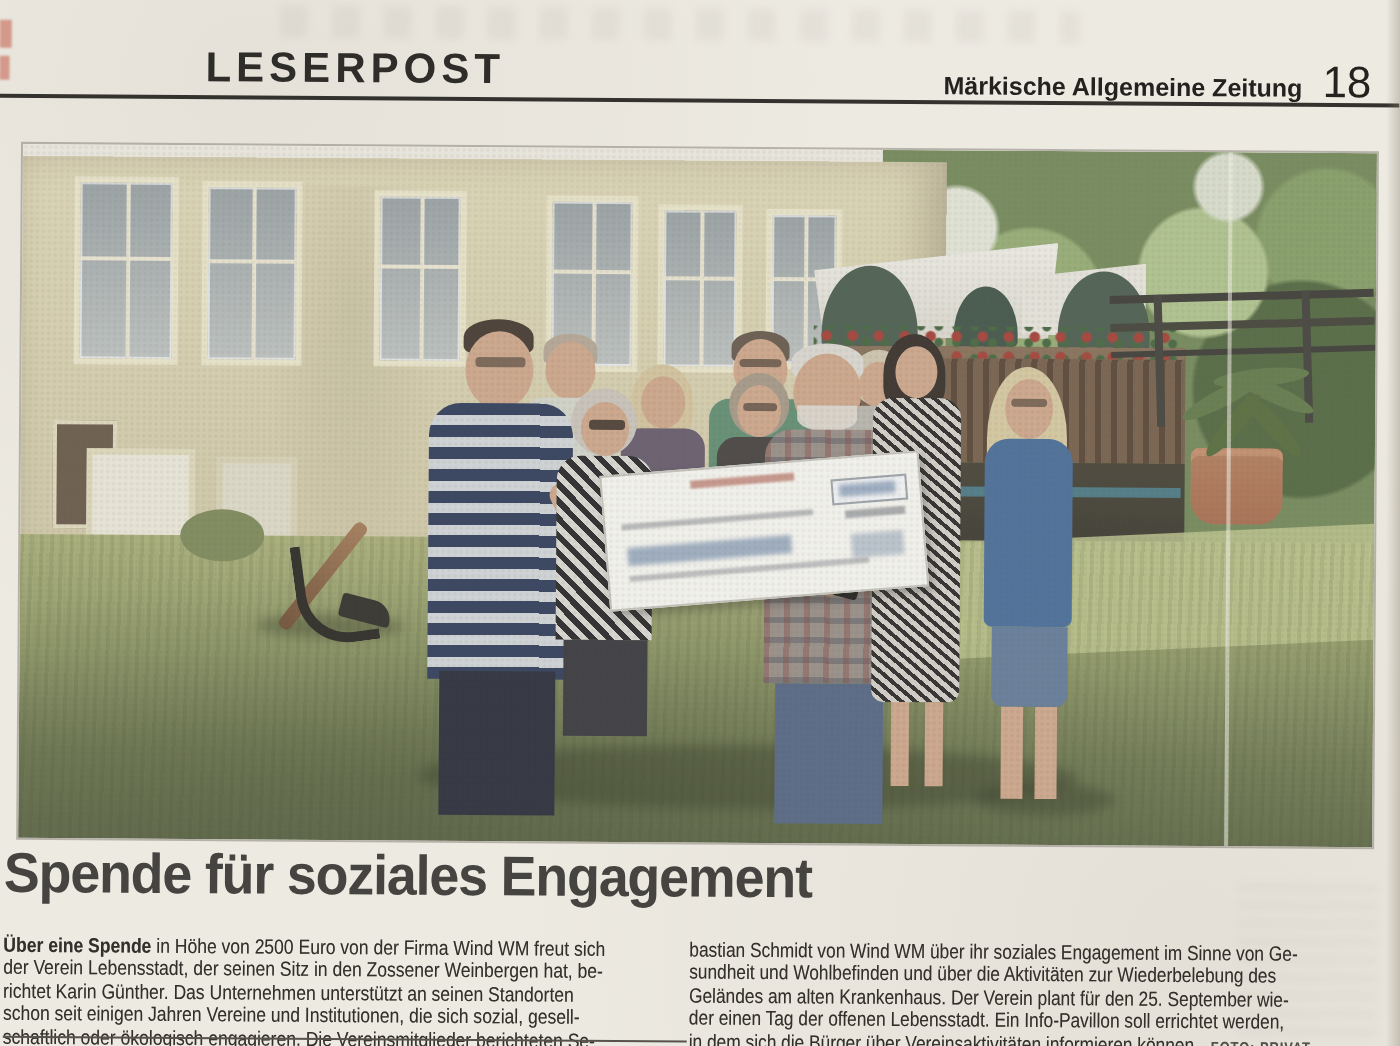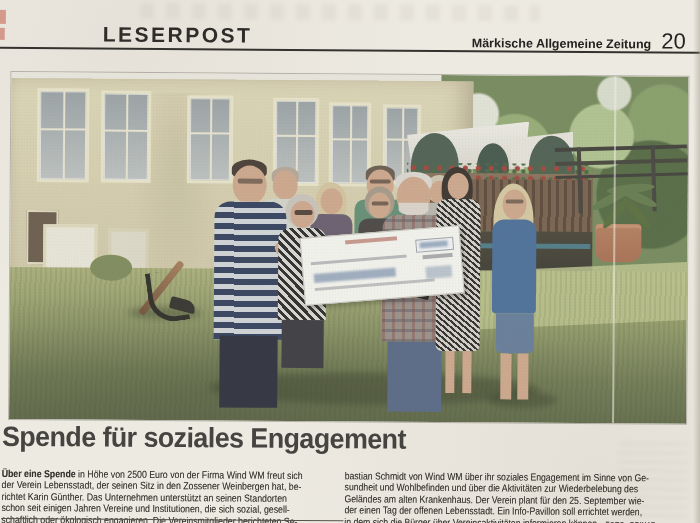--- a/index.html
+++ b/index.html
@@ -54,21 +54,21 @@
  <div id="tilt">
 
   <div class="abs ghost" style="left:140px;top:2px;width:400px;height:16px;background:repeating-linear-gradient(90deg,rgba(120,115,105,.14) 0 14px,transparent 14px 26px);"></div>
   <div class="abs red-smudge" style="left:0;top:10px;width:6px;height:14px;"></div>
   <div class="abs red-smudge" style="left:0;top:28px;width:5px;height:12px;"></div>
   <div class="abs ghost" style="left:622px;top:438px;width:70px;height:78px;background:repeating-linear-gradient(180deg,rgba(100,95,85,.12) 0 3px,transparent 3px 9px);"></div>
 
   <div class="abs section-title">LESERPOST</div>
   <div class="abs mast">
     <span class="mast-name">Märkische Allgemeine Zeitung</span>
-    <span class="page-num">20</span>
+    <span class="page-num">18</span>
   </div>
   <div class="abs head-rule"></div>
 
   <figure id="photo" class="abs" style="margin:0;">
 
     <div class="abs" style="left:0;top:0;width:677px;height:14px;background:#e9e6d8;"></div>
 
     <div class="abs" style="left:430px;top:0;width:247px;height:215px;background-color:var(--tree-green,#6f8c4b);
       background-image:radial-gradient(circle at 15% 18%,#dfe3cf 0 7%,transparent 8%),radial-gradient(circle at 70% 8%,#d6dcc4 0 6%,transparent 7%),radial-gradient(circle at 30% 35%,#8fae62 0 16%,transparent 17%),radial-gradient(circle at 65% 28%,#a9c47b 0 14%,transparent 15%),radial-gradient(circle at 85% 55%,#4e6b36 0 22%,transparent 23%),radial-gradient(circle at 45% 60%,#42572d 0 18%,transparent 19%),radial-gradient(circle at 90% 20%,#7fa055 0 12%,transparent 13%);"></div>
 

